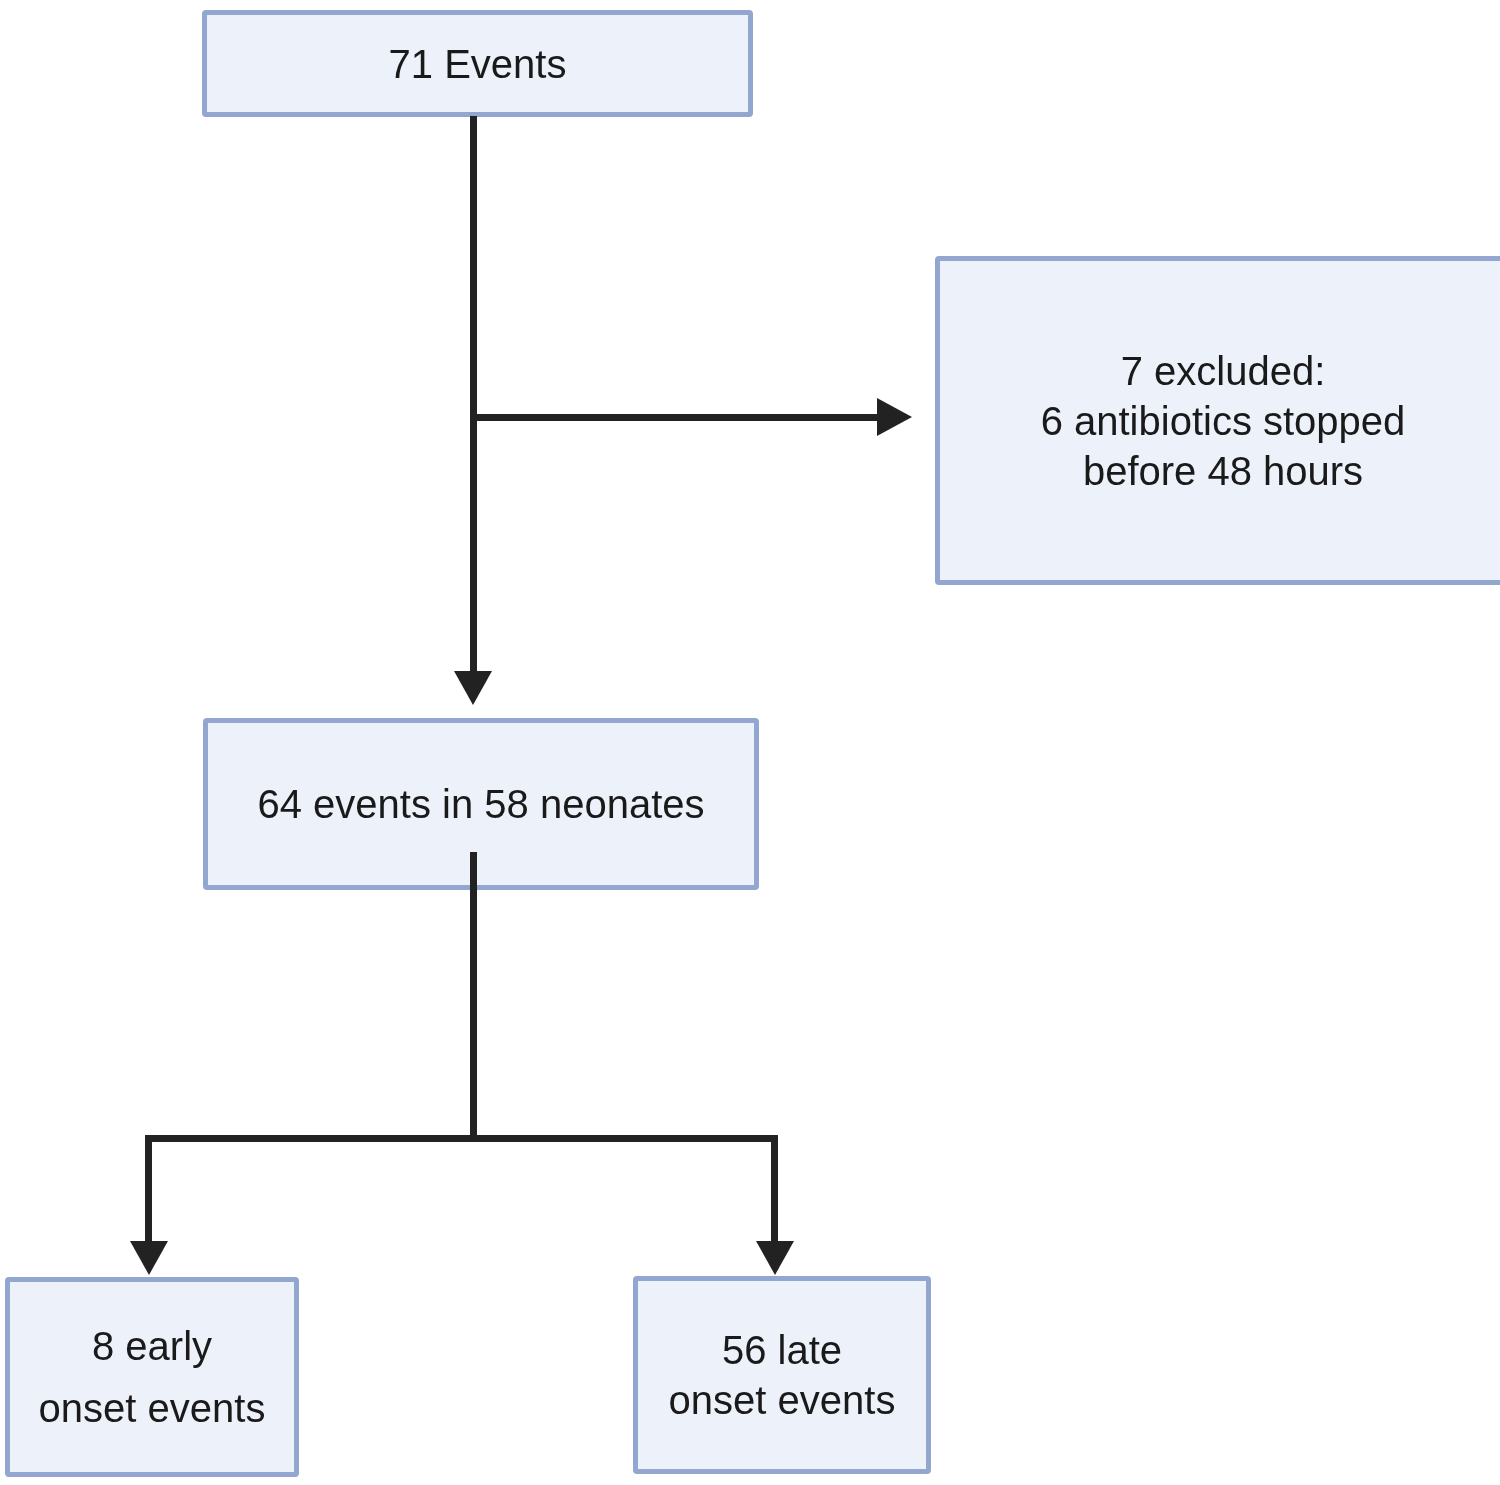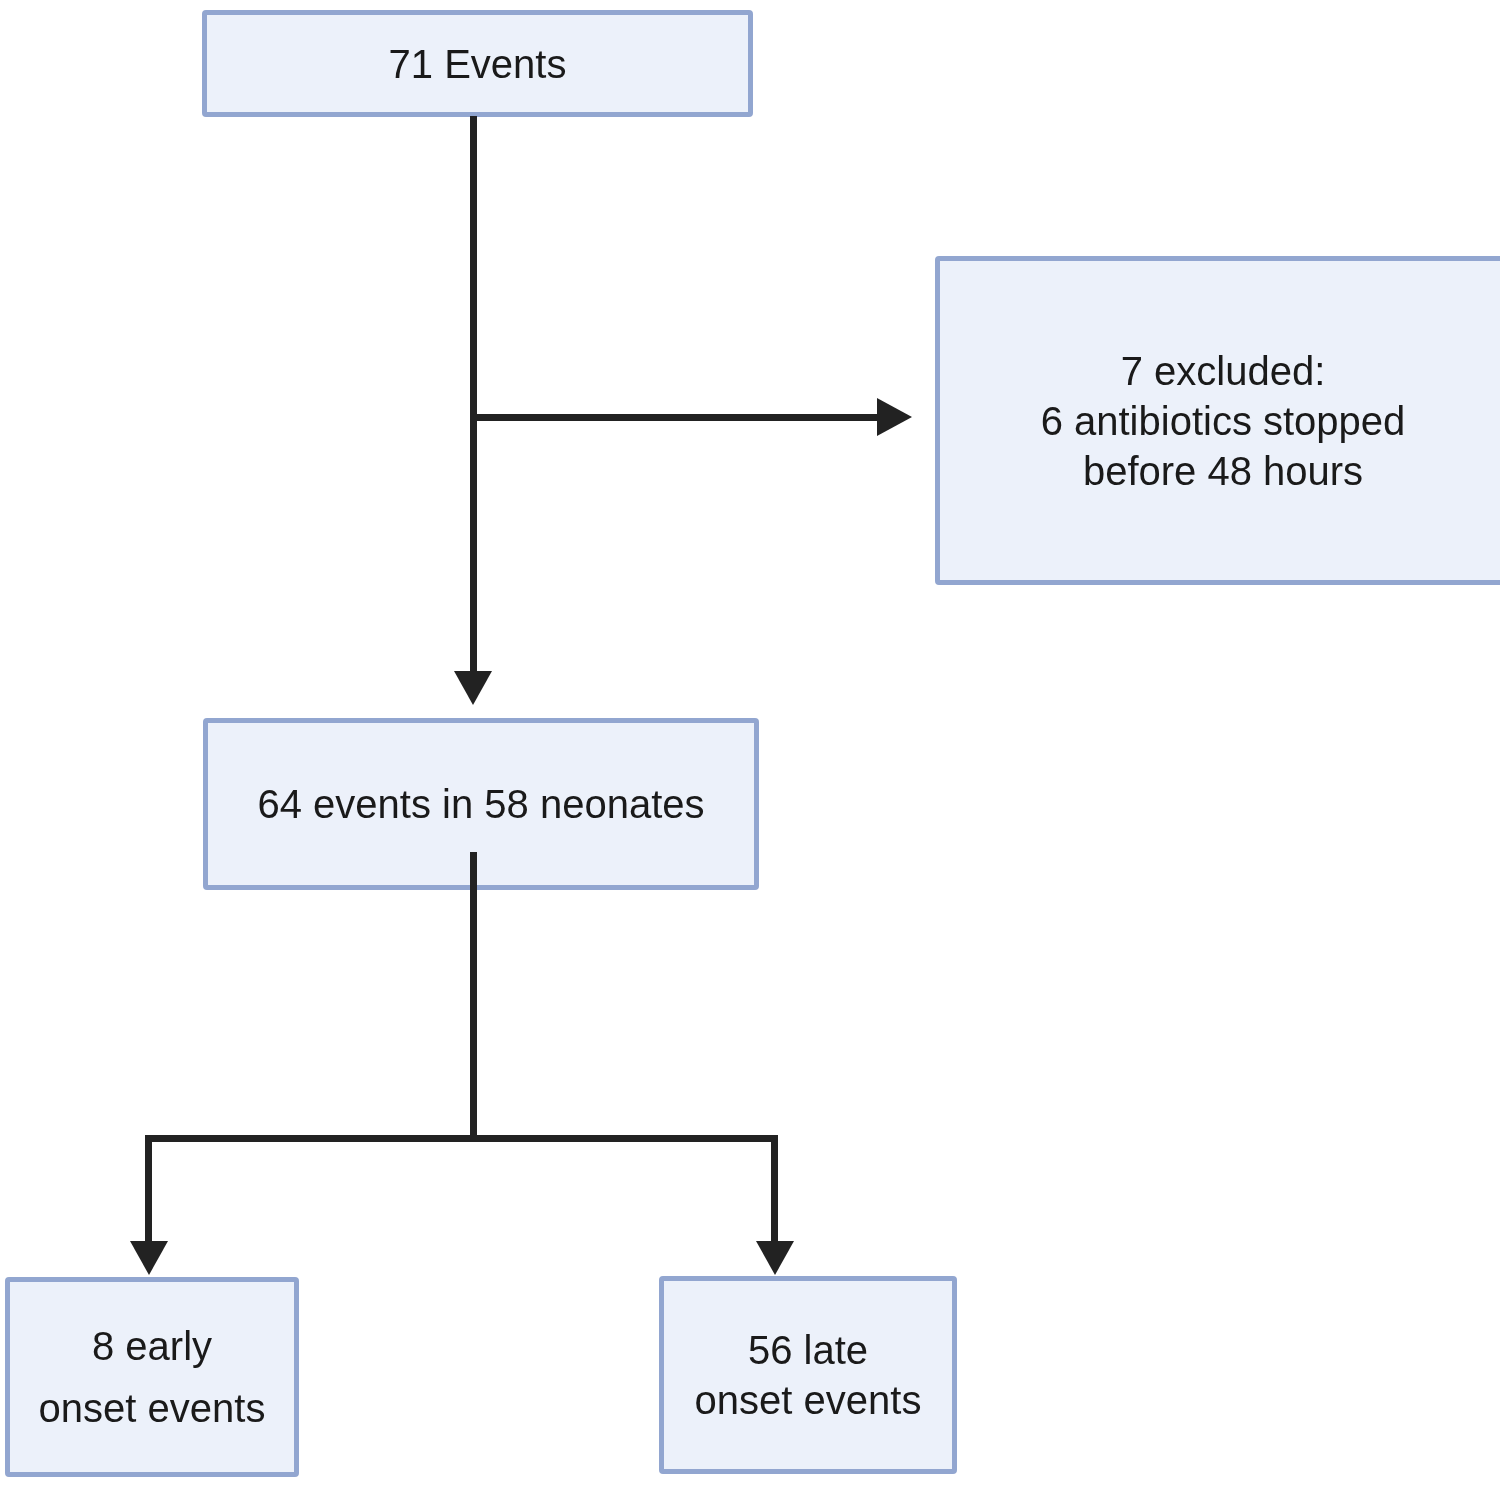--- a/index.html
+++ b/index.html
@@ -43,21 +43,21 @@
   .arrowhead.right {
     border-top: 19px solid transparent;
     border-bottom: 19px solid transparent;
     border-left: 35px solid var(--arrow, #222222);
   }
 
   #box-total    { left: 202px; top: 10px;   width: 551px; height: 107px; }
   #box-excluded { left: 935px; top: 256px;  width: 576px; height: 329px; }
   #box-included { left: 203px; top: 718px;  width: 556px; height: 172px; }
   #box-early    { left: 5px;   top: 1277px; width: 294px; height: 200px; gap: 12px; }
-  #box-late     { left: 633px; top: 1276px; width: 298px; height: 198px; margin-left: 26px; }
+  #box-late     { left: 633px; top: 1276px; width: 298px; height: 198px; }
 </style>
 </head>
 <body style="--box-fill: #ecf1fa; --box-border: #92a6d0; --arrow: #222222; --text: #1a1a1a;">
 
 <div class="canvas">
 
   <div class="flow-box" id="box-total">
     <div>71 Events</div>
   </div>
 

